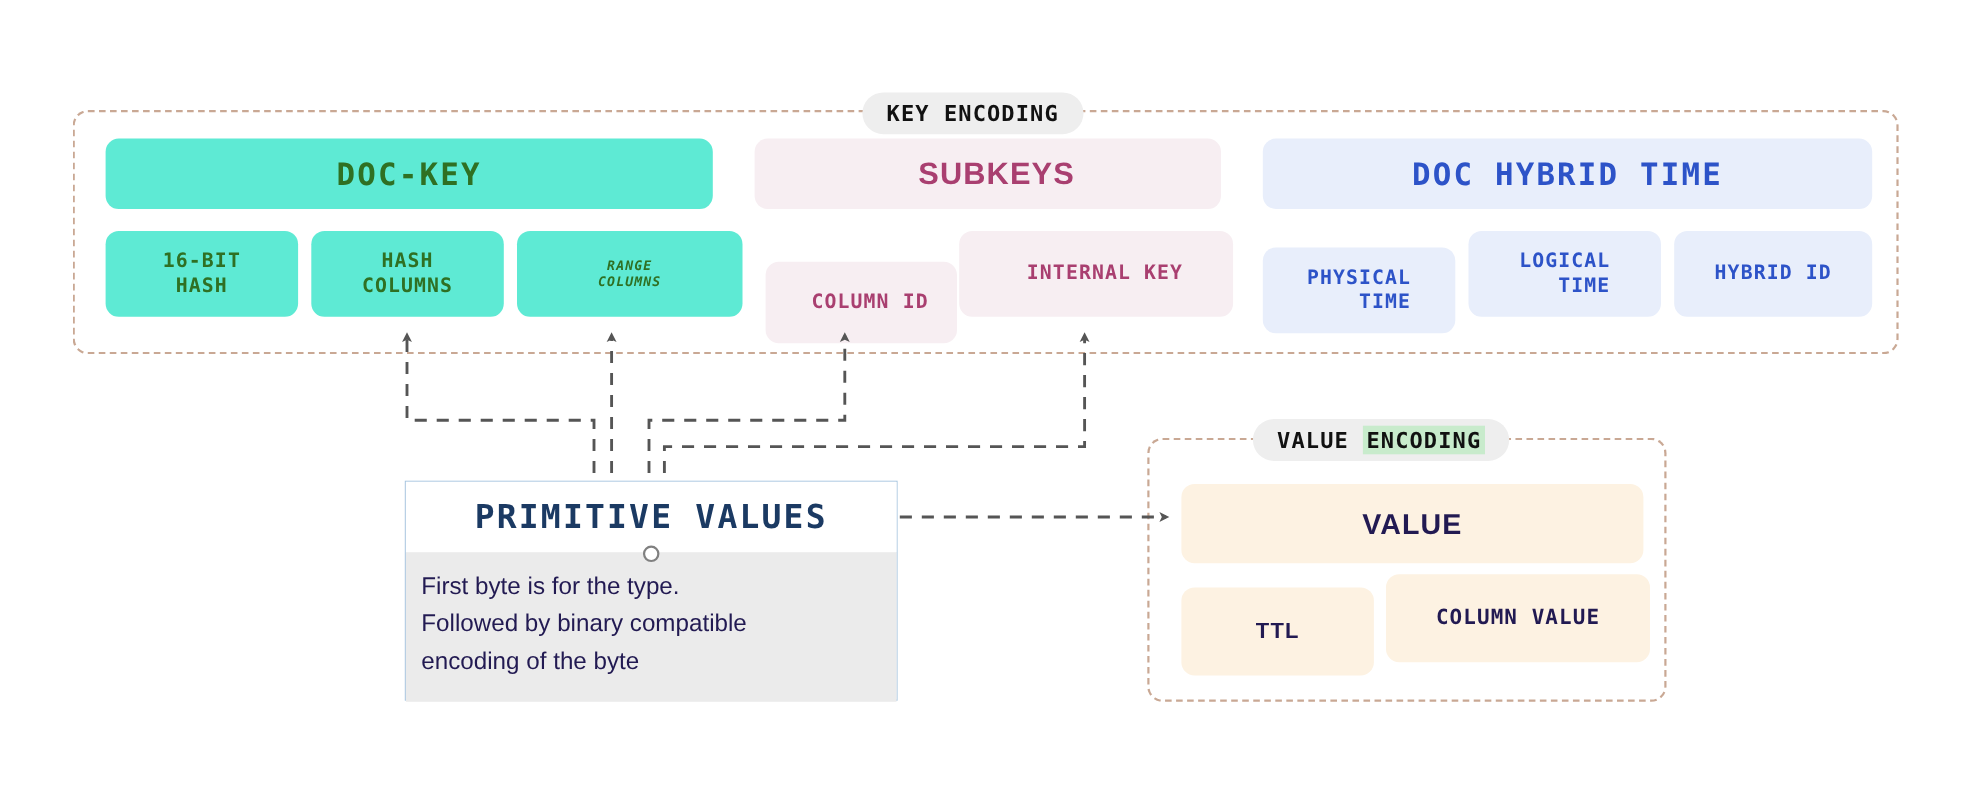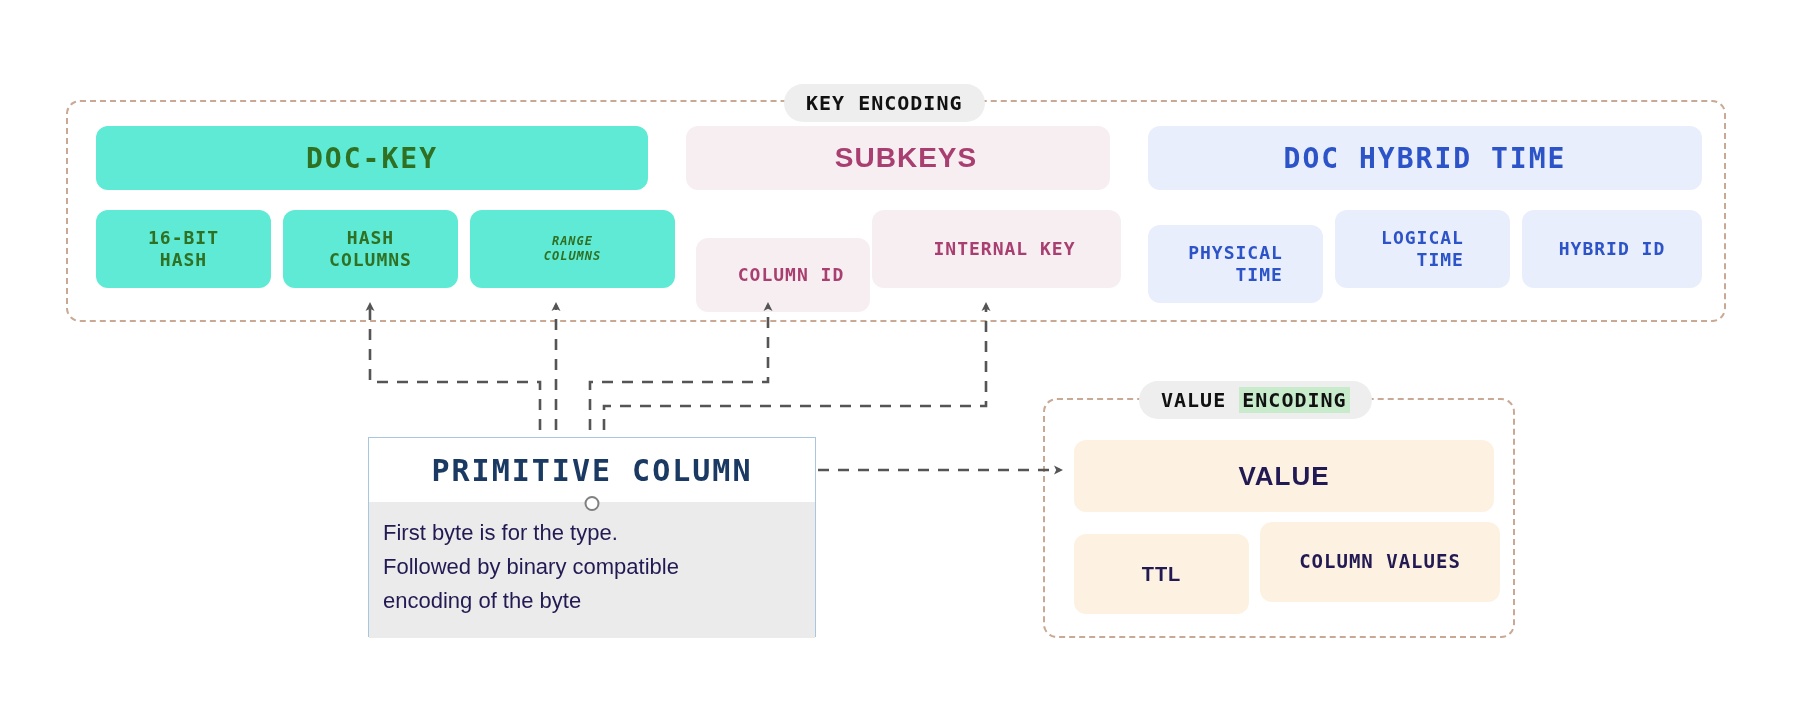--- a/index.html
+++ b/index.html
@@ -179,42 +179,42 @@
   <div class="section-sub b-bg b-fg mono" id="sub-ltime">LOGICAL<br>TIME</div>
   <div class="section-sub b-bg b-fg mono" id="sub-writeid">HYBRID ID</div>
 
   <div class="group-box" id="value-encoding-group"></div>
 
   <div class="group-label" id="value-encoding-label"><span>VALUE</span><span>&nbsp;</span><span class="hl-green">ENCODING</span></div>
 
   <div class="section-header c-bg c-fg sans" id="hdr-value">VALUE</div>
 
   <div class="section-sub c-bg c-fg sans" id="sub-ttl">TTL</div>
-  <div class="section-sub c-bg c-fg mono" id="sub-colvalue">COLUMN VALUES</div>
+  <div class="section-sub c-bg c-fg mono" id="sub-colvalue">COLUMN VALUE</div>
 
   <svg id="connectors" viewBox="0 0 1795 714" xmlns="http://www.w3.org/2000/svg">
     <defs>
       <marker id="arrowhead" markerWidth="11" markerHeight="11" refX="7" refY="5.5" orient="auto" markerUnits="userSpaceOnUse">
         <path d="M1,1 L10,5.5 L1,10 L3.2,5.5 Z" fill="#555555"></path>
       </marker>
     </defs>
 
     <path d="M 540,430 L 540,382 L 370,382 L 370,305" fill="none" stroke="#555555" stroke-width="2.6" stroke-dasharray="11 9" marker-end="url(#arrowhead)"></path>
 
     <path d="M 556,430 L 556,305" fill="none" stroke="#555555" stroke-width="2.6" stroke-dasharray="11 9" marker-end="url(#arrowhead)"></path>
 
     <path d="M 590,430 L 590,382 L 768,382 L 768,305" fill="none" stroke="#555555" stroke-width="2.6" stroke-dasharray="11 9" marker-end="url(#arrowhead)"></path>
 
     <path d="M 604,430 L 604,406 L 986,406 L 986,305" fill="none" stroke="#555555" stroke-width="2.6" stroke-dasharray="11 9" marker-end="url(#arrowhead)"></path>
 
     <path d="M 818,470 L 1060,470" fill="none" stroke="#555555" stroke-width="2.6" stroke-dasharray="11 9" marker-end="url(#arrowhead)"></path>
   </svg>
 
   <div id="primitive-card">
-    <div id="primitive-title">PRIMITIVE COLUMN</div>
+    <div id="primitive-title">PRIMITIVE VALUES</div>
     <div id="primitive-body">
       <div>First byte is for the type.</div>
       <div>Followed by binary compatible</div>
       <div>encoding of the byte</div>
     </div>
     <div id="primitive-handle"></div>
   </div>
 
 </div>
 

